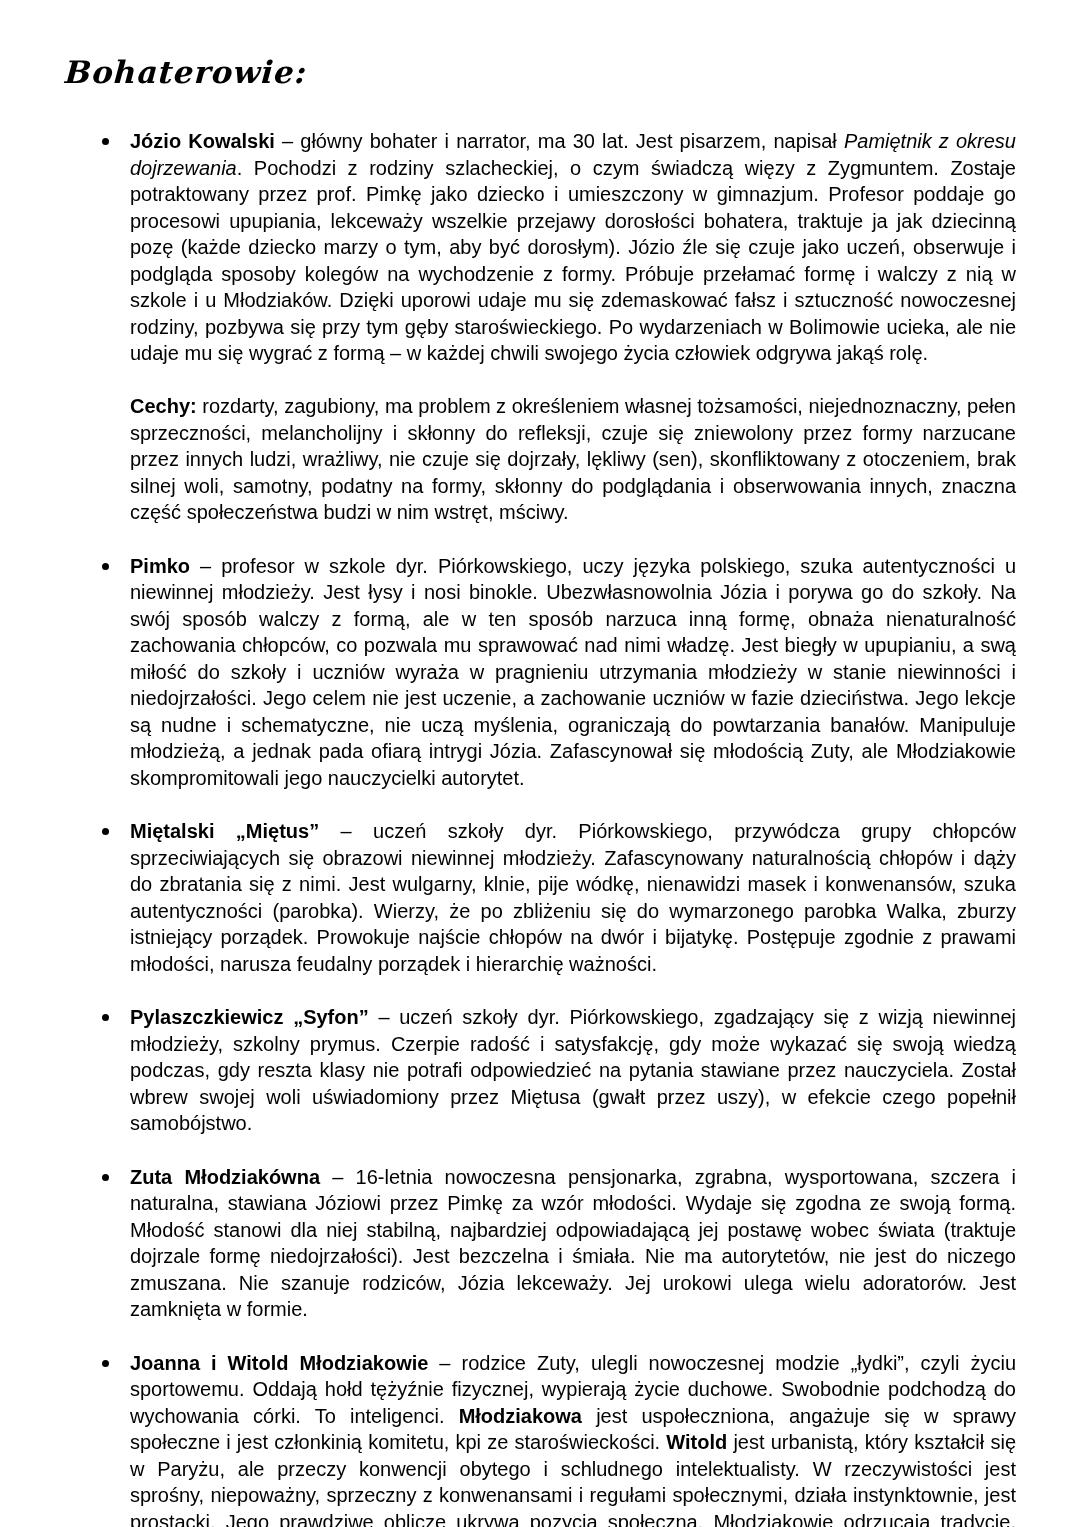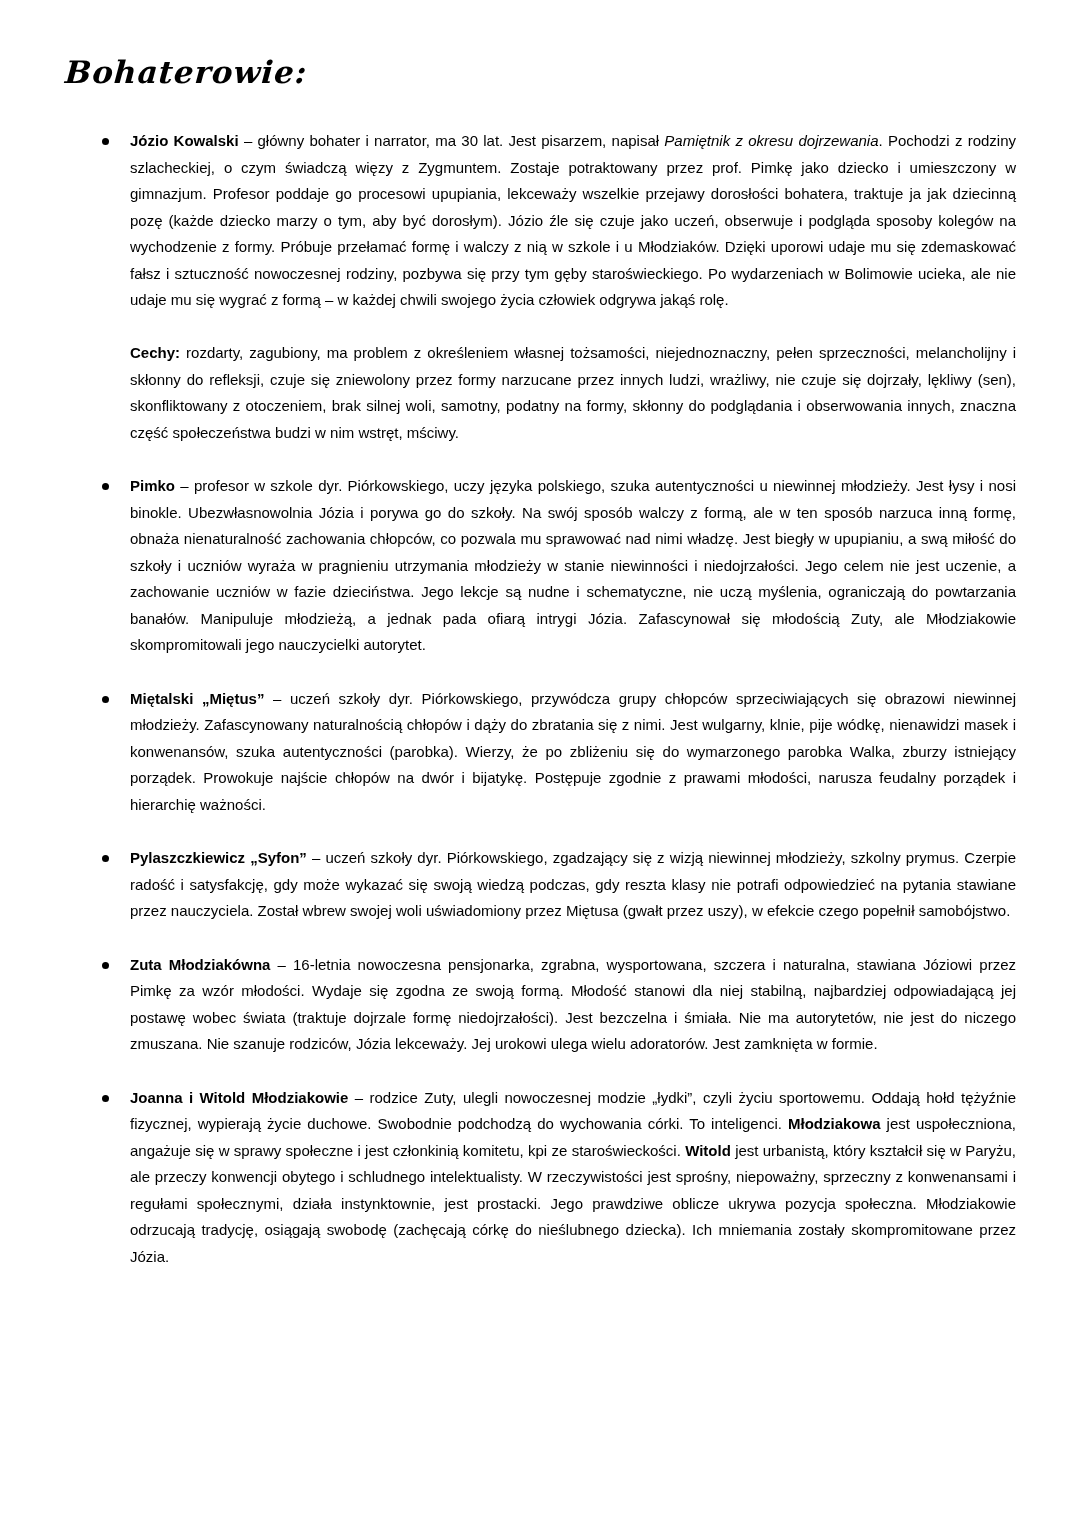--- a/index.html
+++ b/index.html
@@ -30,21 +30,21 @@
   .title-row { margin: 0 0 0 0; }
   .character-list {
     list-style: none;
     margin: 6px 0 0 0;
     padding: 0;
   }
   .character {
     position: relative;
     padding-left: 66px;
     margin-bottom: 27px;
-    font-size: 15px;
+    font-size: 20px;
     line-height: 26.5px;
     text-align: justify;
   }
   .character::before {
     content: "";
     position: absolute;
     left: 38px;
     top: 10px;
     width: 7px;
     height: 7px;

